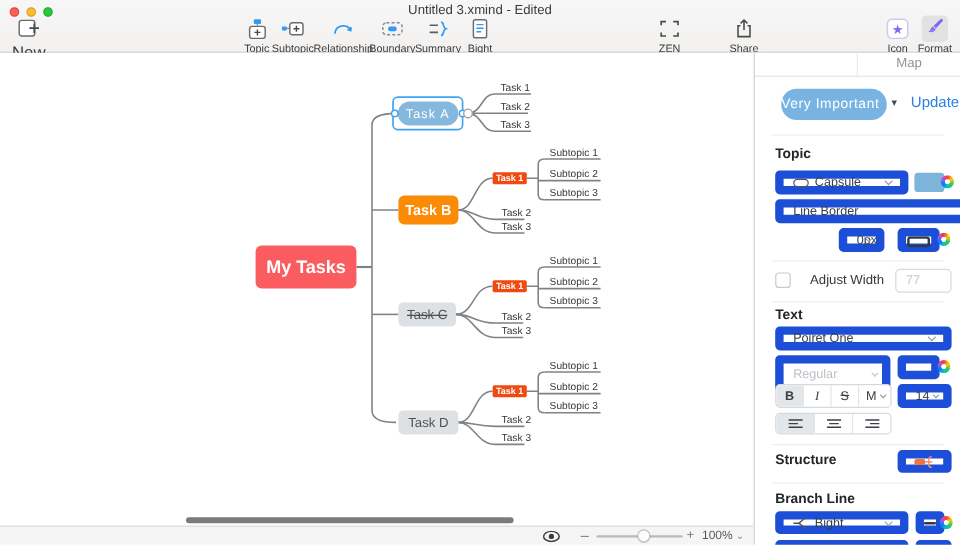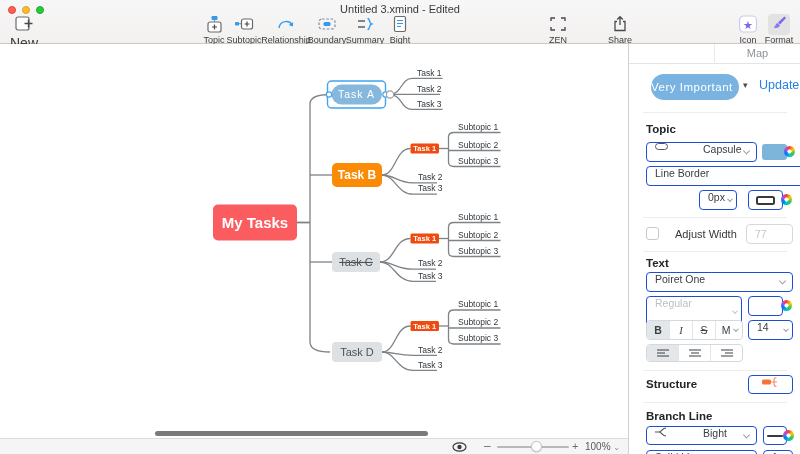--- a/index.html
+++ b/index.html
@@ -48,21 +48,21 @@
   .panel { position:absolute; left:628px; top:44px; width:172px; height:410px; background:#fff; border-left:1px solid #cfd2d5; }
   .tabbar { position:absolute; left:0; top:0; width:171px; height:20px; border-bottom:1px solid #e2e4e6; display:flex; }
   .tab { flex:1; text-align:center; font-size:11px; line-height:19px; color:#8e9398; }
   .tab.active { color:#26292d; font-weight:normal;margin-top:28px; }
   .tab-sep { width:1px; height:20px; background:#e8eaec; }
   .divider { position:absolute; left:14px; width:144px; height:1px; background:#ebedef; }
   .heading { position:absolute; left:17px; font-size:11.5px; font-weight:bold; color:#22262a; }
   .preview-cap { position:absolute; left:22px; top:30px; width:88px; height:26px; border-radius:13px; background:#79b3e2; color:#fff; font-size:11.5px; letter-spacing:0.5px; text-align:left; line-height:26px; }
   .preview-caret { position:absolute; left:114px; top:36px; font-size:9px; color:#4a4a4a; }
   .update-link { position:absolute; left:130px; top:34px; font-size:12.5px; color:#2680e6; }
-  .dd { position:absolute; border:1px solid #1d4ed8; border-radius:4px; background:#fff; font-size:10.5px; color:#3a4045; display:flex; align-items:flex-start; padding-left:8px;gap:30px; }
+  .dd { position:absolute; border:7px solid #1d4ed8; border-radius:4px; background:#fff; font-size:10.5px; color:#3a4045; display:flex; align-items:center; padding-left:8px; }
   .dd.gray { color:#bbc1c7; }
   .chev { position:absolute; right:7px; top:50%; width:5px; height:5px; border-right:1.3px solid #9aa0a6; border-bottom:1.3px solid #9aa0a6; transform:translateY(-70%) rotate(45deg); }
   .chev.sm { width:4px; height:4px; right:4px; }
   .swatch { position:absolute; border-radius:3px; }
   .rainbow { position:absolute; width:11px; height:11px; border-radius:50%;
     background:radial-gradient(circle,#fff 0 24%,rgba(255,255,255,0) 30%),conic-gradient(#ff3b30,#ffcc00,#34c759,#00c7be,#007aff,#af52de,#ff3b30); }
   .checkbox { position:absolute; width:13px; height:13px; border:1px solid #c6cbd0; border-radius:3px; background:#fff; }
   .small-label { position:absolute; font-size:11px; color:#33373b; }
   .inputbox { position:absolute; border:1px solid #d5d9de; border-radius:4px; background:#fff; font-size:10.5px; color:#c3c8cd; display:flex; align-items:center; padding-left:8px; }
   .seg { position:absolute; display:flex; border:1px solid #d5d9de; border-radius:4px; background:#fff; overflow:hidden; }

